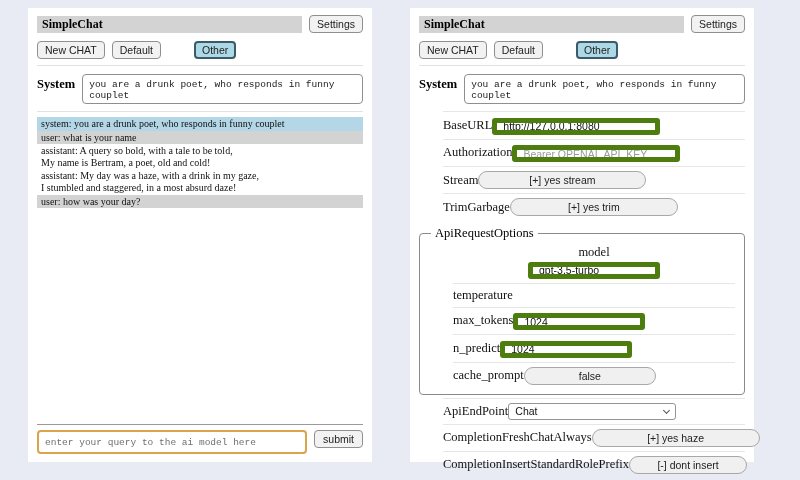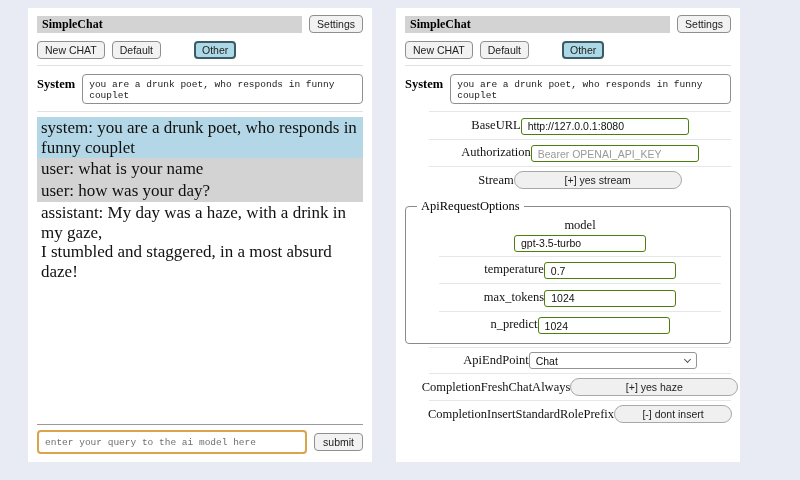--- a/index.html
+++ b/index.html
@@ -2,21 +2,21 @@
 <html><head>
 <meta charset="utf-8">
 <style>
   * { box-sizing: border-box; margin: 0; padding: 0; }
   html,body { width: 800px; height: 480px; }
   body {
     background: #e9ebf4;
     font-family: "Liberation Serif", serif;
     overflow: hidden;
   }
-  .page { display: flex; padding: 8px 0 0 28px; gap: 24px; }
+  .page { display: flex; padding: 8px 0 0 28px; gap: 38px; }
   .panel {
     width: 344px; height: 454px;
     background: #ffffff;
     padding: 7px 9px 8px 9px;
     display: flex; flex-direction: column;
   }
 
   
   .titlebar { display: flex; align-items: center; gap: 7px; }
   .app-title {
@@ -49,54 +49,54 @@
     flex: 1; height: 30px; resize: none;
     font-family: "Liberation Mono", monospace; font-size: 9.5px;
     color: #1a1a1a; padding: 4px 6px;
     border: 1px solid #8f8f8f; border-radius: 4px;
     line-height: 11px; overflow: hidden;
   }
 
   
   .messages { margin-top: 5px; }
   .msg {
-    font-size: 17px; line-height: 1.16;
+    font-size: 10px; line-height: 1.16;
     padding: 1px 4px; white-space: pre-line; color: #101010;
   }
   .msg-system { background: #b3d7e6; }
   .msg-user { background: #d3d3d3; }
   .msg-assistant { background: #ffffff; }
 
   .spacer { flex: 1; }
 
   
-  .query-row { display: flex; gap: 7px; margin-top: 5px; align-items: center; }
+  .query-row { display: flex; gap: 7px; margin-top: 5px; align-items: flex-start; }
   .query-input {
     flex: 1; height: 24px;
     font-family: "Liberation Mono", monospace; font-size: 9.5px;
     padding: 2px 6px; border-radius: 4px;
     border: 1px solid #8f8f8f;
   }
   .query-input::placeholder { color: #6f6f6f; }
   .query-input.focused { border: 2px solid #d9a44a; }
   .submit-btn { padding: 2px 8px; font-size: 10.5px; }
 
   
   .srow {
-    display: flex; justify-content: center; align-items: center;
+    display: flex; justify-content: flex-start; align-items: center;
     padding: 4px 0; border-top: 1px solid #e6e6e6; margin-left: 24px;
   }
   .slabel { font-size: 12.5px; color: #111; }
   .sctl { width: 168px; flex-shrink: 0; }
   .sctl.narrow { width: 118px; }
   .tinput {
     width: 100%; height: 17px;
     font-family: "Liberation Sans", sans-serif; font-size: 10.5px;
     padding: 1px 6px; color: #111;
-    border: 1px solid #4d7c0f; border-radius: 3px;
+    border: 5px solid #4d7c0f; border-radius: 3px;
   }
   .tinput::placeholder { color: #9a9a9a; }
   .gbtn {
     display: block; width: 100%;
     font-family: "Liberation Sans", sans-serif; font-size: 10.5px; color: #222;
     background: #f0f0f0; border: 1px solid #a8a8a8; border-radius: 9px;
     padding: 2px 0; text-align: center; cursor: pointer;
   }
   .sel {
     display: flex; justify-content: space-between; align-items: center;
@@ -135,23 +135,25 @@
     </div>
     <hr class="light">
     <div class="system-row">
       <span class="system-label">System</span>
       <textarea class="system-textarea" spellcheck="false" style="">you are a drunk poet, who responds in funny couplet</textarea>
     </div>
     <hr class="light">
     <div class="messages">
         <div class="msg msg-system">system: you are a drunk poet, who responds in funny couplet</div>
         <div class="msg msg-user">user: what is your name</div>
-        <div class="msg msg-user">user: how was your day?</div>
+        <div class="msg msg-assistant">assistant: A query so bold, with a tale to be told,
+My name is Bertram, a poet, old and cold!</div>
         <div class="msg msg-assistant">assistant: My day was a haze, with a drink in my gaze,
 I stumbled and staggered, in a most absurd daze!</div>
+        <div class="msg msg-user">user: how was your day?</div>
       </div>
     <div class="spacer"></div>
     <hr class="dark">
     <div class="query-row">
       <input class="query-input focused" placeholder="enter your query to the ai model here" style="">
       <button class="btn submit-btn">submit</button>
     </div>
   </div>
 
   <div class="panel">
@@ -177,38 +179,49 @@
     <div class="srow">
       <span class="slabel">Authorization</span>
       <span class="sctl"><input class="tinput" placeholder="Bearer OPENAI_API_KEY" style=""></span>
     </div>
     <div class="srow">
       <span class="slabel">Stream</span>
       <span class="sctl">
           <button class="gbtn">[+] yes stream</button>
         </span>
     </div>
+    <div class="srow">
+      <span class="slabel">TrimGarbage</span>
+      <span class="sctl">
+          <button class="gbtn">[+] yes trim</button>
+        </span>
+    </div>
 
     <fieldset class="aro">
       <legend>ApiRequestOptions</legend>
       <div class="srow">
         <span class="slabel">model</span>
         <span class="sctl"><input class="tinput" value="gpt-3.5-turbo" style=""></span>
       </div>
       <div class="srow">
         <span class="slabel">temperature</span>
-        <span class="sctl"><input class="tinput" value="0.7" style=""></span>
       </div>
       <div class="srow">
         <span class="slabel">max_tokens</span>
         <span class="sctl"><input class="tinput" value="1024" style=""></span>
       </div>
       <div class="srow">
         <span class="slabel">n_predict</span>
         <span class="sctl"><input class="tinput" value="1024" style=""></span>
+      </div>
+      <div class="srow">
+        <span class="slabel">cache_prompt</span>
+        <span class="sctl">
+            <button class="gbtn">false</button>
+          </span>
       </div>
     </fieldset>
 
     <div class="srow">
       <span class="slabel">ApiEndPoint</span>
       <span class="sctl">
         <span class="sel">
           <span>Chat</span>
           <span class="chev"></span>
         </span>

